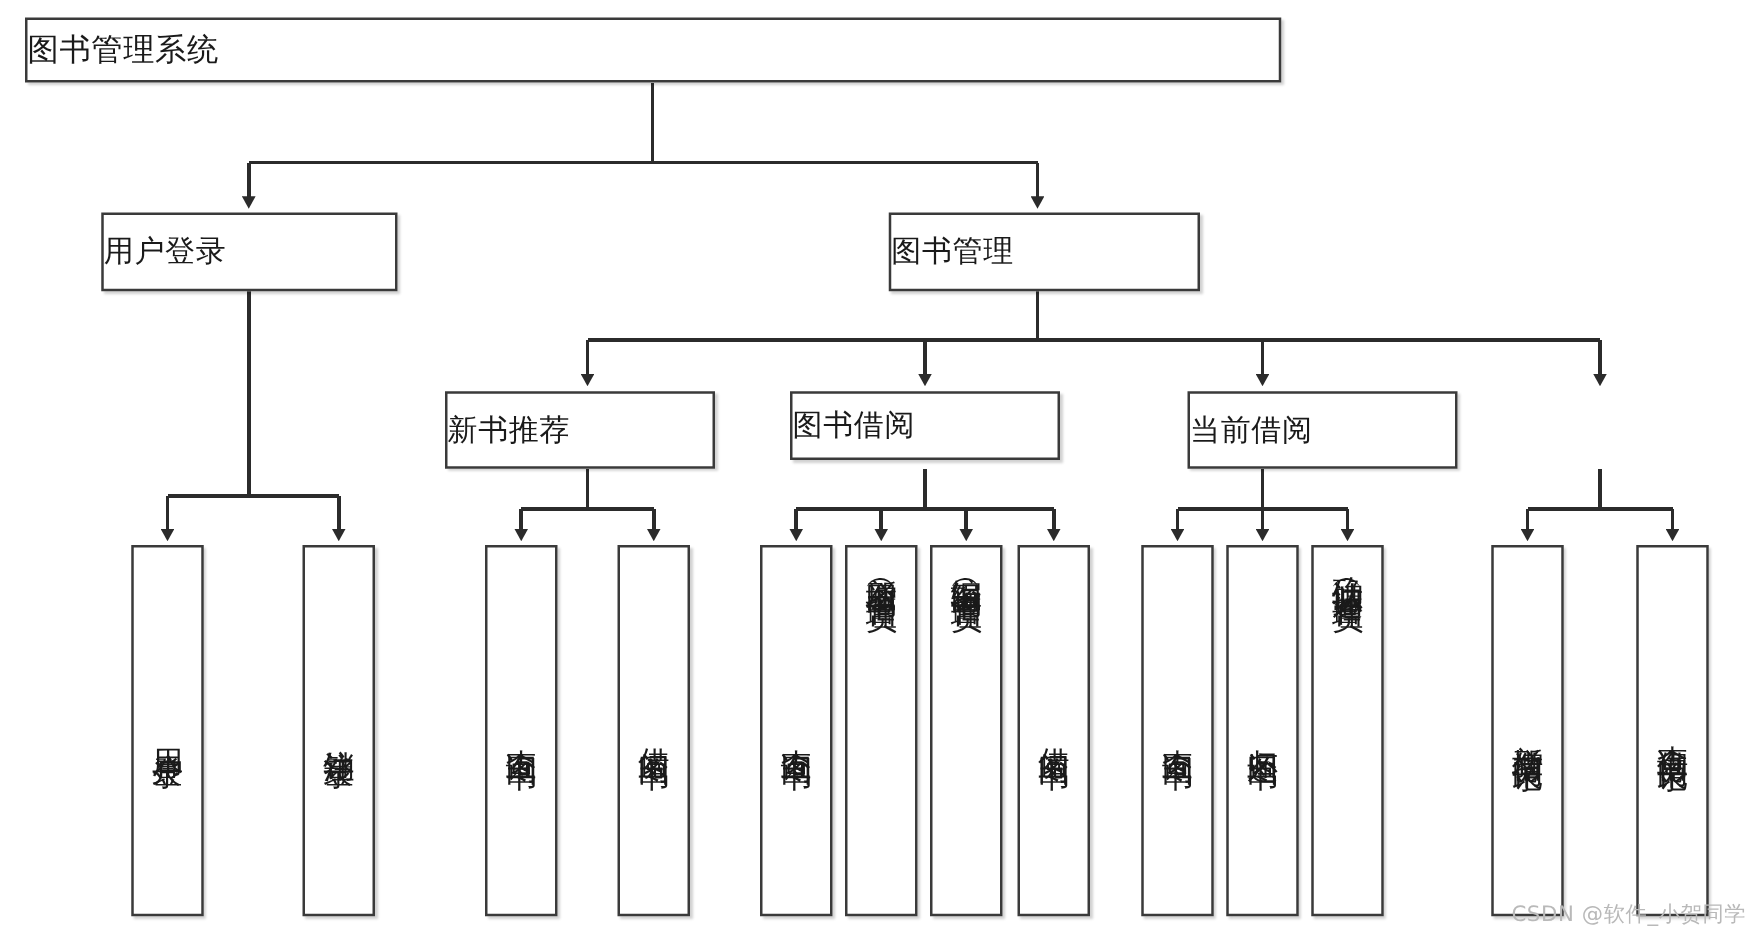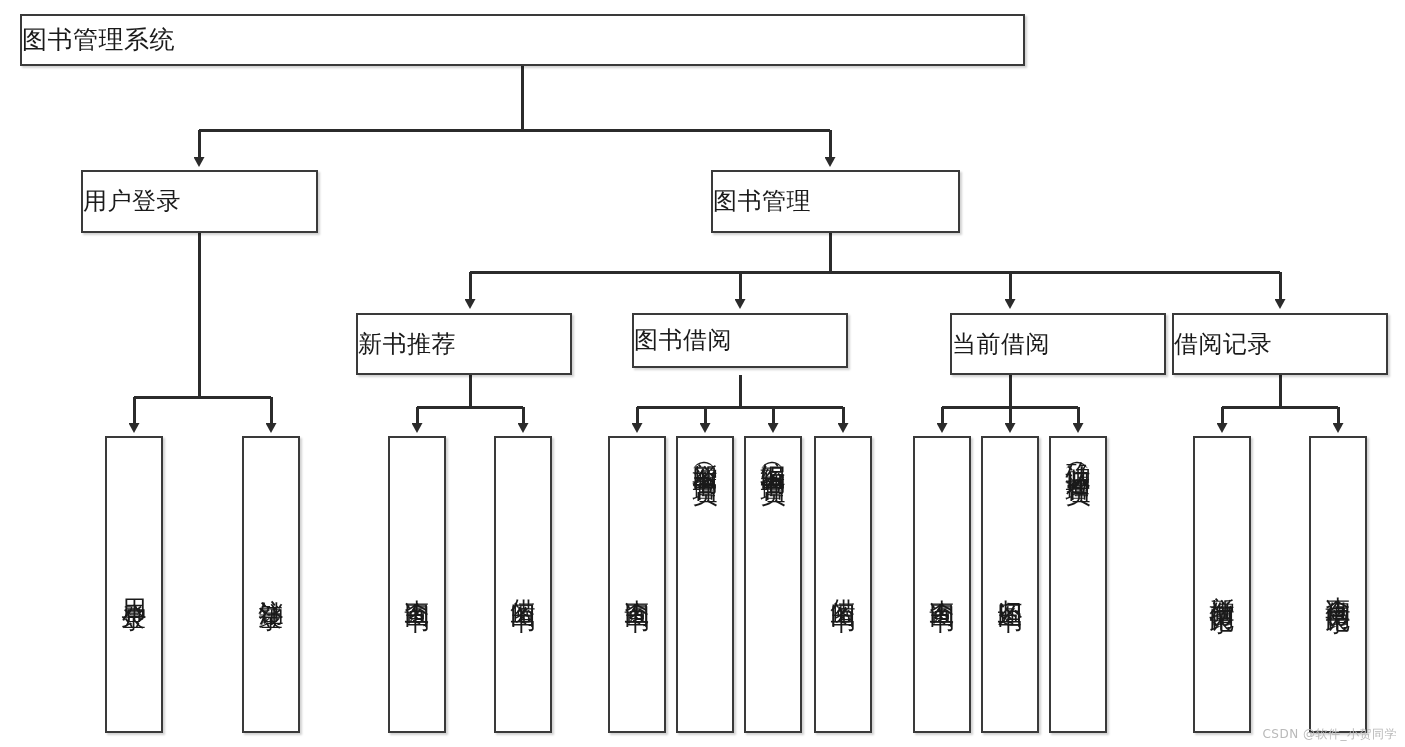--- a/index.html
+++ b/index.html
@@ -65,21 +65,21 @@
     margin: 0 auto;
   }
   .node.v.mid {
     align-items: center;
     padding-top: 0;
   }
   .watermark {
     position: absolute;
     right: 8px;
     bottom: 4px;
-    font-size: 12px;
+    font-size: 17px;
     color: #b9b9b9;
     white-space: nowrap;
     letter-spacing: 0.5px;
   }
 </style>
 </head>
 <body>
 
 <div id="canvas">
 
@@ -146,23 +146,20 @@
 
   <div class="node h" style="left:356px; top:313px; width:216px; height:62px;">
     <span class="lbl">新书推荐</span>
   </div>
   <div class="node h" style="left:632px; top:313px; width:216px; height:55px;">
     <span class="lbl">图书借阅</span>
   </div>
   <div class="node h" style="left:902px; top:313px; width:216px; height:62px;margin-left:48px;">
     <span class="lbl">当前借阅</span>
   </div>
-  <div class="node h" style="left:1172px; top:313px; width:216px; height:62px;">
-    <span class="lbl">借阅记录</span>
-  </div>
 
   <div class="node v mid" style="left:105px; top:436px; width:58px; height:297px;">
     <span class="lbl">用户登录</span>
   </div>
   <div class="node v mid" style="left:242px; top:436px; width:58px; height:297px;">
     <span class="lbl">注销登录</span>
   </div>
 
   <div class="node v mid" style="left:388px; top:436px; width:58px; height:297px;">
     <span class="lbl">查询图书</span>

